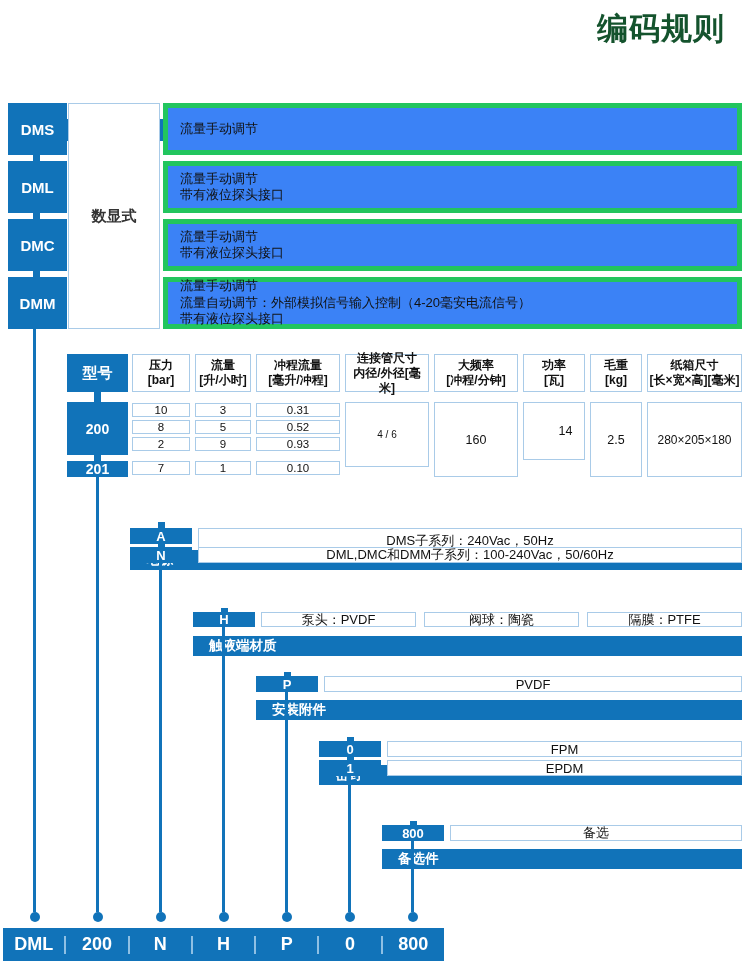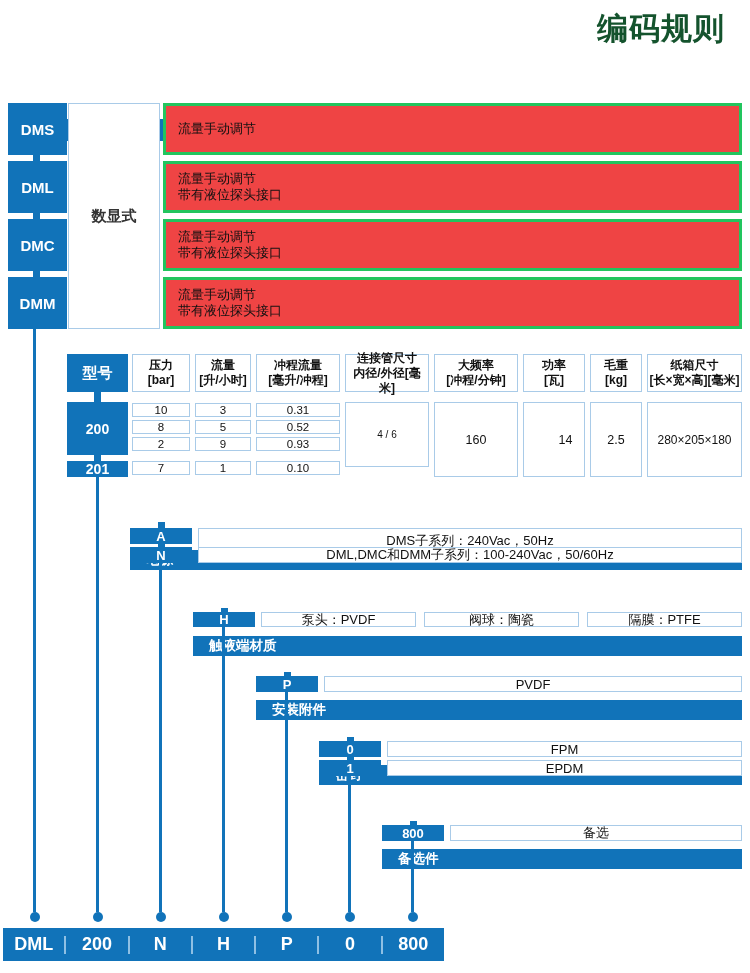--- a/index.html
+++ b/index.html
@@ -2,21 +2,21 @@
 <html><head>
 <meta charset="utf-8">
 <style>
   html,body{margin:0;padding:0;background:#ffffff;}
   .page{position:relative;width:750px;height:973px;background:#fff;overflow:hidden;
         font-family:"Liberation Sans","DejaVu Sans",sans-serif;color:#111;}
   .abs{position:absolute;box-sizing:border-box;}
   .kbox{background:#1173b9;color:#fff;font-weight:bold;display:flex;align-items:center;justify-content:center;}
   .hbar{background:#1173b9;color:#fff;font-weight:bold;display:flex;align-items:center;padding-left:16px;font-size:13.5px;margin-top:48px;}
   .cell{background:#fff;border:1px solid #a9cbe8;display:flex;align-items:center;justify-content:center;font-size:13px;}
-  .descbox{background:#ef4444;border:3px solid #22c55e;display:flex;flex-direction:column;justify-content:center;padding:2px 12px;}
+  .descbox{background:#3b82f6;border:5px solid #22c55e;display:flex;flex-direction:column;justify-content:center;padding:2px 12px;}
   .descbox .ln{font-size:13px;line-height:16.5px;color:#111;}
   .th{background:#fff;border:1px solid #a9cbe8;display:flex;flex-direction:column;align-items:center;justify-content:center;font-weight:bold;font-size:12px;line-height:15px;text-align:center;}
   .vline{background:#1173b9;}
   .nub{background:#1173b9;}
   .dot{background:#1173b9;border-radius:50%;width:10px;height:10px;}
   .title{font-weight:bold;font-size:31px;color:#14532d;letter-spacing:1px;}
   .codebar{background:#1173b9;display:flex;align-items:center;}
   .codeseg{flex:1;display:flex;align-items:center;justify-content:center;color:#fff;font-weight:bold;font-size:18px;}
   .codesep{width:2px;height:18px;background:#8fc0e4;flex:0 0 auto;}
   .smallcell{font-size:11.5px;}
@@ -47,20 +47,21 @@
   <div class="abs descbox" style="left:163px;top:161px;width:579px;height:52px;">
     <div class="ln">流量手动调节</div>
     <div class="ln">带有液位探头接口</div>
   </div>
   <div class="abs descbox" style="left:163px;top:219px;width:579px;height:52px;">
     <div class="ln">流量手动调节</div>
     <div class="ln">带有液位探头接口</div>
   </div>
   <div class="abs descbox" style="left:163px;top:277px;width:579px;height:52px;">
     <div class="ln">流量手动调节</div>
+    <div class="ln">流量自动调节：外部模拟信号输入控制（4-20毫安电流信号）</div>
     <div class="ln">带有液位探头接口</div>
   </div>
 
   <div class="abs kbox" style="left:67px;top:354px;width:61px;height:38px;font-size:15px;">型号</div>
 
   <div class="abs th" style="left:132px;top:354px;width:58px;height:38px;">
     <span>压力</span>
     <span>[bar]</span>
   </div>
   <div class="abs th" style="left:195px;top:354px;width:56px;height:38px;">
@@ -108,21 +109,21 @@
   <div class="abs cell smallcell" style="left:132px;top:437px;width:58px;height:14px;">2</div>
   <div class="abs cell smallcell" style="left:195px;top:437px;width:56px;height:14px;">9</div>
   <div class="abs cell smallcell" style="left:256px;top:437px;width:84px;height:14px;">0.93</div>
 
   <div class="abs cell smallcell" style="left:132px;top:461px;width:58px;height:14px;">7</div>
   <div class="abs cell smallcell" style="left:195px;top:461px;width:56px;height:14px;">1</div>
   <div class="abs cell smallcell" style="left:256px;top:461px;width:84px;height:14px;">0.10</div>
 
   <div class="abs cell" style="left:345px;top:402px;width:84px;height:65px;font-size:10px;">4 / 6</div>
   <div class="abs cell" style="left:434px;top:402px;width:84px;height:75px;font-size:12.5px;">160</div>
-  <div class="abs cell" style="left:523px;top:402px;width:62px;height:75px;font-size:12.5px;padding-left:23px;">14</div>
+  <div class="abs cell" style="left:523px;top:402px;width:62px;height:58px;font-size:12.5px;padding-left:23px;">14</div>
   <div class="abs cell" style="left:590px;top:402px;width:52px;height:75px;font-size:12.5px;">2.5</div>
   <div class="abs cell" style="left:647px;top:402px;width:95px;height:75px;font-size:12px;">280×205×180</div>
 
   <div class="abs hbar" style="left:130px;top:502px;width:612px;height:20px;">电源</div>
   <div class="abs nub" style="left:157.5px;top:522px;width:7px;height:6px;"></div>
   <div class="abs kbox" style="left:130px;top:528px;width:62px;height:16px;font-size:13px;">A</div>
   <div class="abs cell" style="left:198px;top:528px;width:544px;height:26px;">DMS子系列：240Vac，50Hz</div>
   <div class="abs nub" style="left:157.5px;top:544px;width:7px;height:3px;"></div>
   <div class="abs kbox" style="left:130px;top:547px;width:62px;height:16px;font-size:13px;">N</div>
   <div class="abs cell" style="left:198px;top:547px;width:544px;height:16px;">DML,DMC和DMM子系列：100-240Vac，50/60Hz</div>

